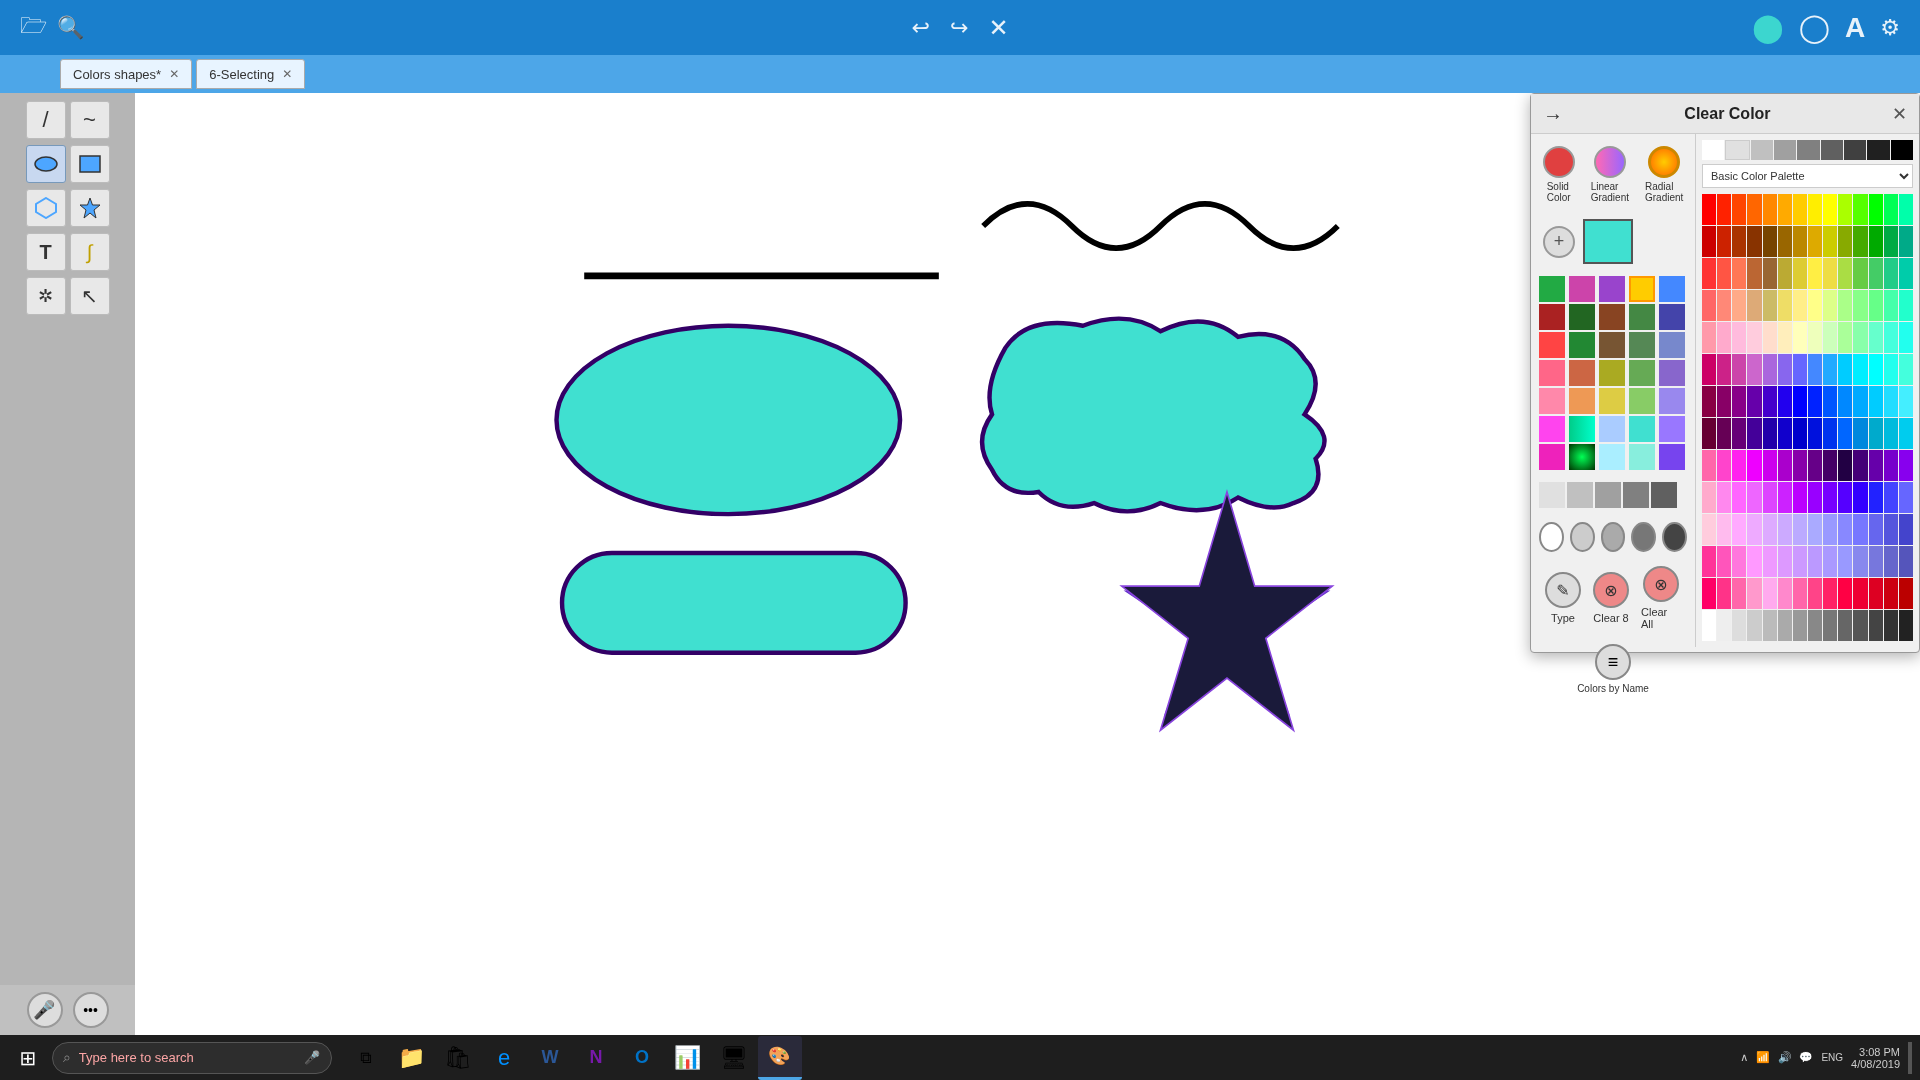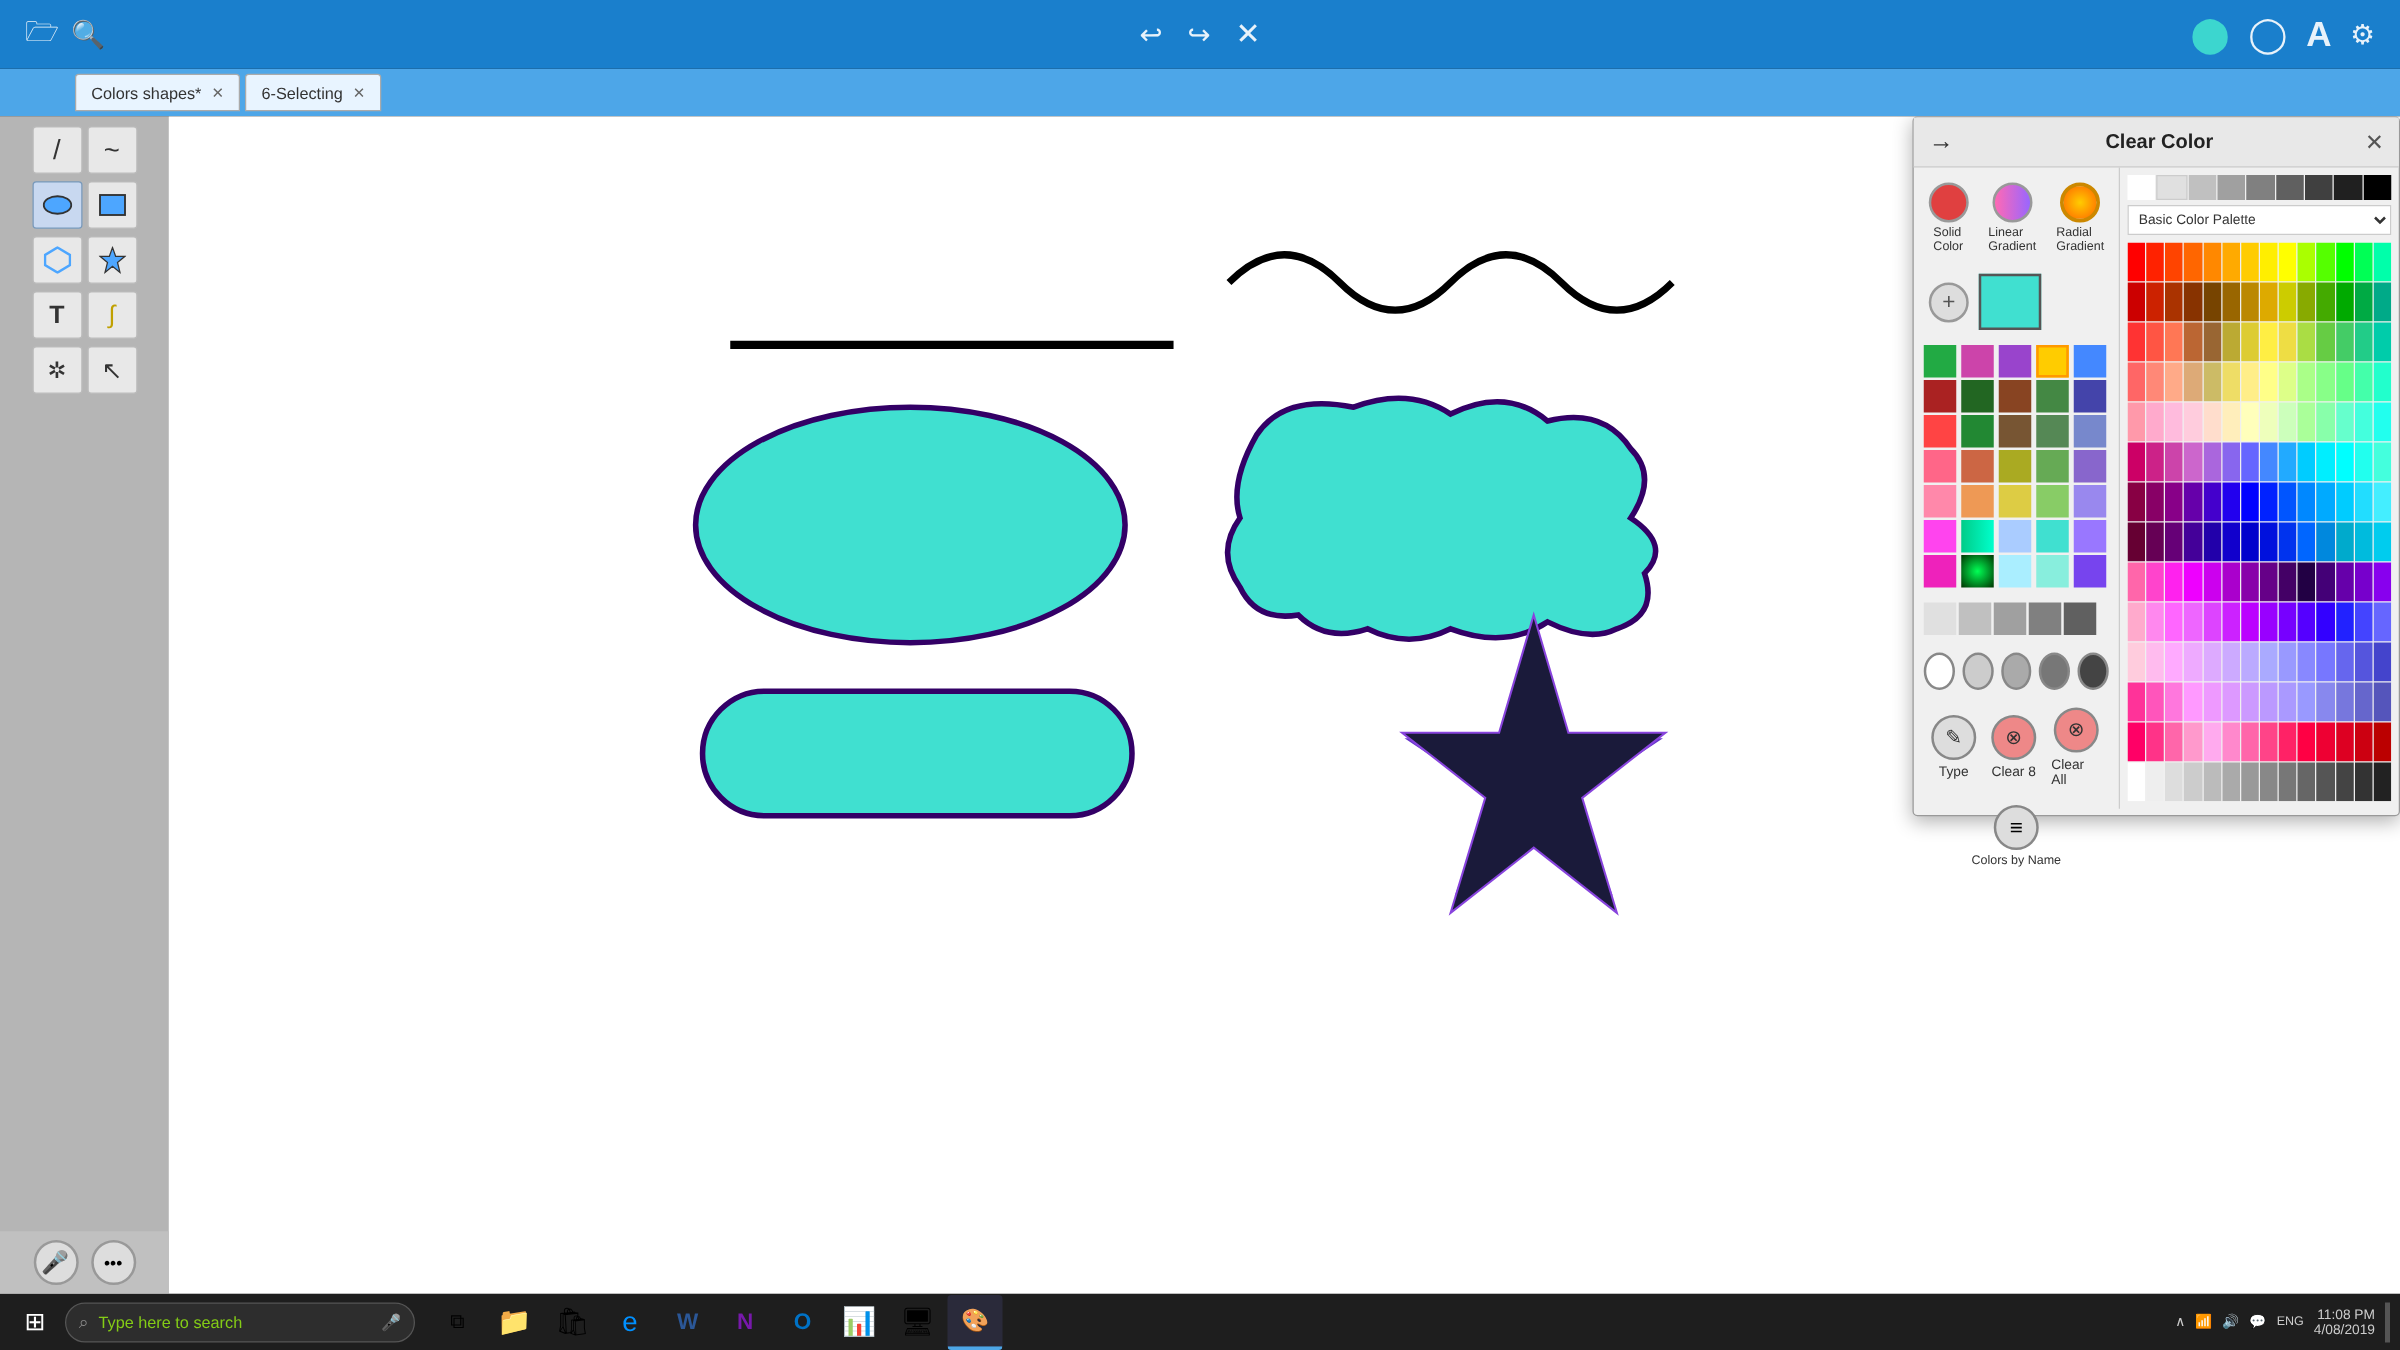--- a/index.html
+++ b/index.html
@@ -802,21 +802,21 @@
         </div>
       </div>
     </div>
   </div>
 </div>
 
 <div class="taskbar">
   <div class="taskbar-start">⊞</div>
   <div class="taskbar-search">
     <span style="font-size:14px;color:#888;">⌕</span>
-    <span style="color:#84cc16; font-size:13px;">Type here to search</span>
+    <span style="color:#fca5a5; font-size:13px;">Type here to search</span>
     <span style="margin-left:auto;color:#888;">🎤</span>
   </div>
   <div class="taskbar-apps">
     <div class="taskbar-app" style="font-size:16px;">⧉</div>
     <div class="taskbar-app">📁</div>
     <div class="taskbar-app">🛍</div>
     <div class="taskbar-app" style="color:#0090ff;">e</div>
     <div class="taskbar-app" style="color:#2b5797; font-weight:bold; font-size:18px;">W</div>
     <div class="taskbar-app" style="color:#7719aa; font-weight:bold; font-size:18px;">N</div>
     <div class="taskbar-app" style="color:#0072c6; font-weight:bold; font-size:18px;">O</div>
@@ -824,18 +824,18 @@
     <div class="taskbar-app">🖥</div>
     <div class="taskbar-app active" style="background:#2a2a3a; font-size:18px;">🎨</div>
   </div>
   <div class="taskbar-right">
     <span>∧</span>
     <span>📶</span>
     <span>🔊</span>
     <span>💬</span>
     <span style="font-size:10px;">ENG</span>
     <div class="taskbar-clock">
-      <span>11:08 PM</span>
+      <span>3:08 PM</span>
       <span>4/08/2019</span>
     </div>
     <span style="width:4px;height:32px;background:#555;display:inline-block;"></span>
   </div>
 </div>
 
 </body></html>

